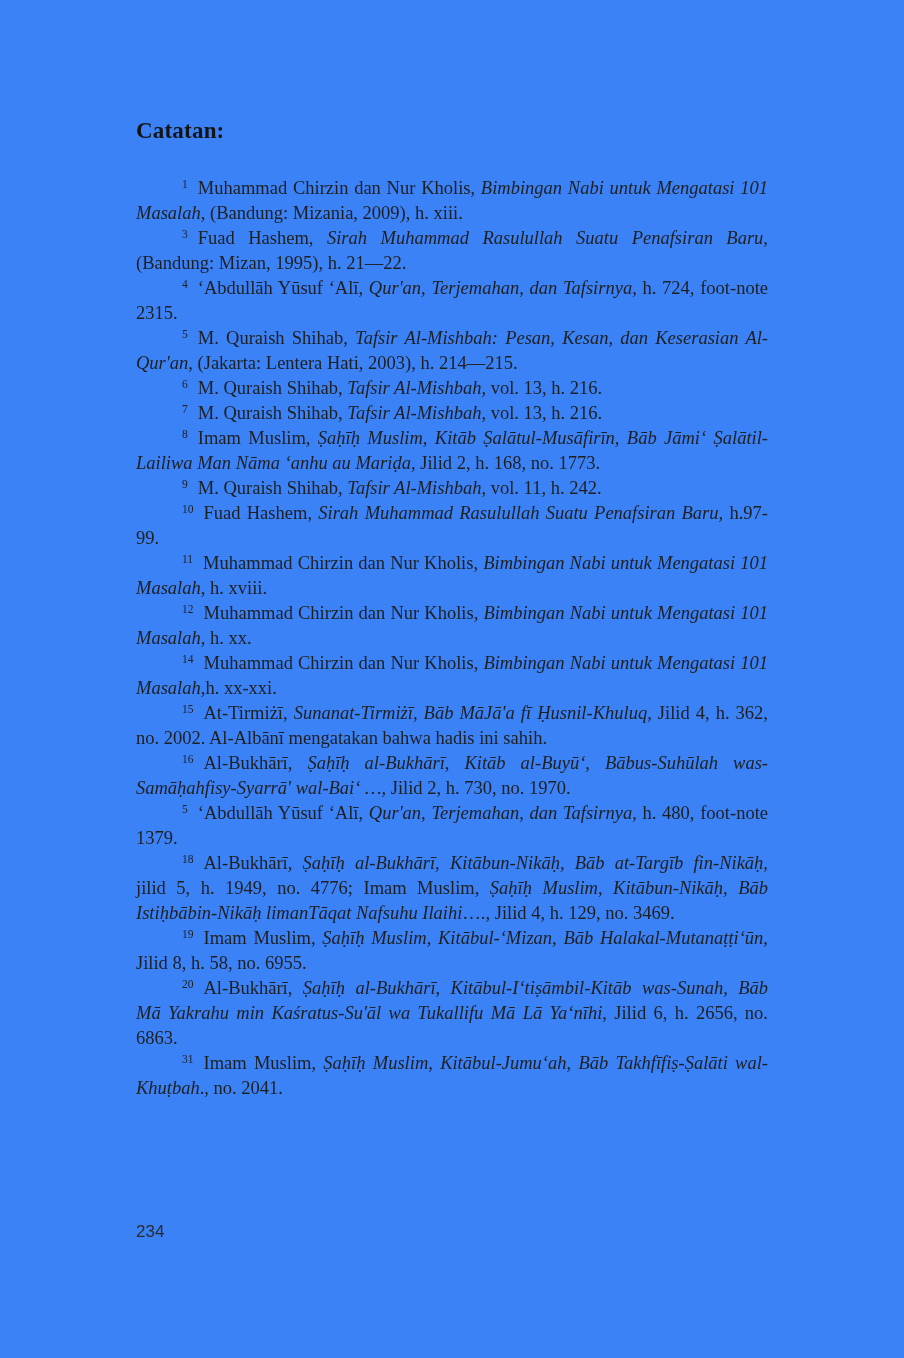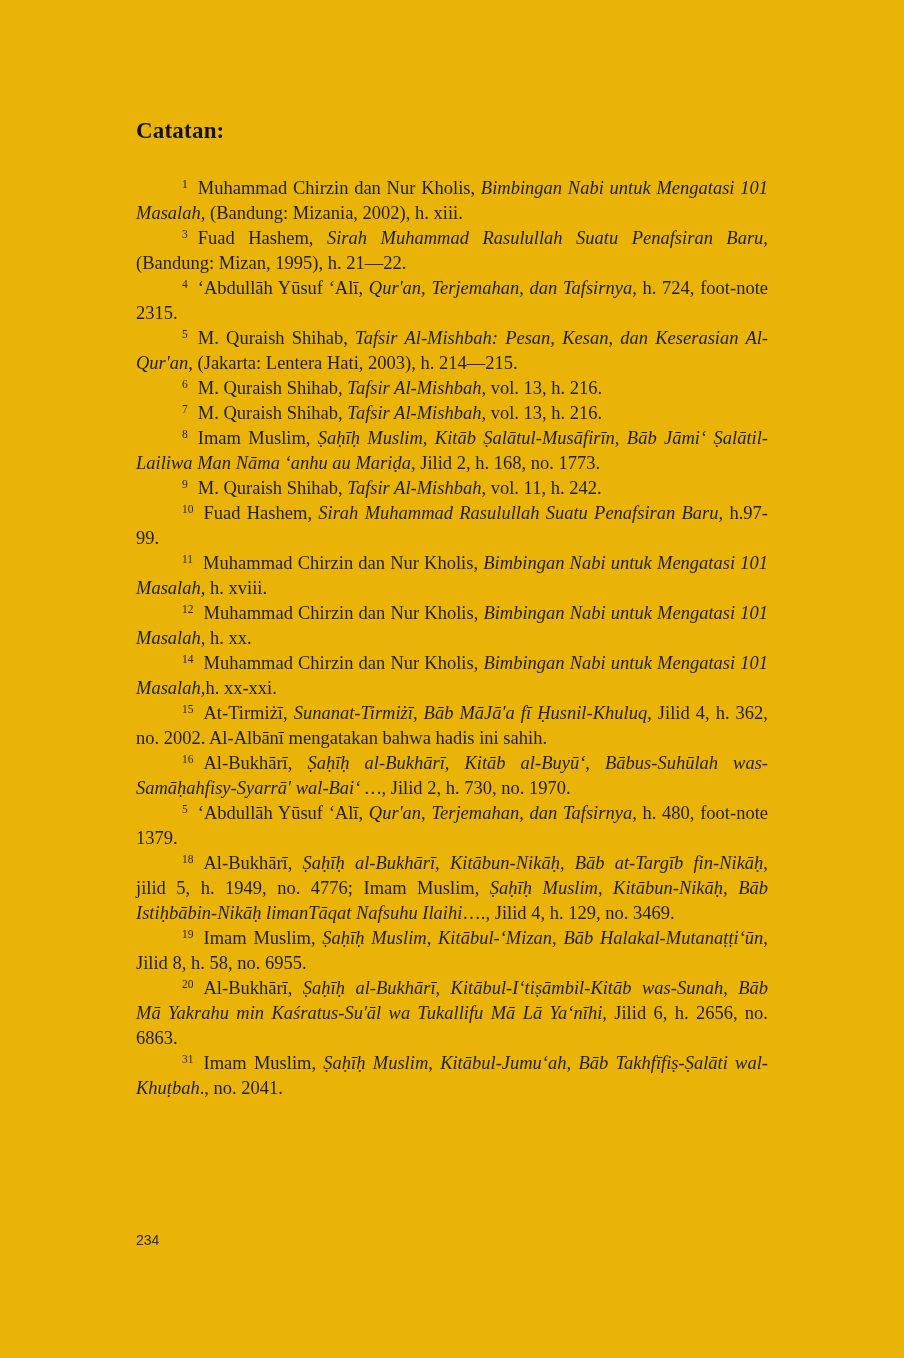--- a/index.html
+++ b/index.html
@@ -8,21 +8,21 @@
     width: 904px;
     height: 1358px;
     position: relative;
     font-family: "Liberation Serif", serif;
     color: #1f1f1f;
     overflow: hidden;
   }
   .page {
     position: absolute;
     inset: 0;
-    background: #eab308;
+    background: #3b82f6;
   }
   .content {
     position: absolute;
     left: 136px;
     right: 136px;
     top: 118px;
   }
   .title {
     font-size: 23px;
     font-weight: bold;
@@ -50,33 +50,32 @@
   .rm { font-style: normal; }
   .footer {
     position: absolute;
     left: 136px;
     right: 136px;
     top: 1222px;
     display: flex;
     justify-content: space-between;
     align-items: baseline;
     font-family: "Liberation Sans", sans-serif;
-    font-size: 14px;
+    font-size: 17px;
     color: #2b2b2b;
-    margin-top: 10px;
   }
 </style>
 </head>
 <body>
 
 <div class="page">
   <div class="content">
     <div class="title">Catatan:</div>
     <div class="notes">
-        <p class="note"><sup>1</sup><span class="rm">Muhammad Chirzin dan Nur Kholis, </span><span class="it">Bimbingan Nabi untuk Mengatasi 101 Masalah,</span><span class="rm"> (Bandung: Mizania, 2002), h. xiii.</span></p>
+        <p class="note"><sup>1</sup><span class="rm">Muhammad Chirzin dan Nur Kholis, </span><span class="it">Bimbingan Nabi untuk Mengatasi 101 Masalah,</span><span class="rm"> (Bandung: Mizania, 2009), h. xiii.</span></p>
         <p class="note"><sup>3</sup><span class="rm">Fuad Hashem, </span><span class="it">Sirah Muhammad Rasulullah Suatu Penafsiran Baru,</span><span class="rm"> (Bandung: Mizan, 1995), h. 21—22.</span></p>
         <p class="note"><sup>4</sup><span class="rm">‘Abdullāh Yūsuf ‘Alī, </span><span class="it">Qur'an, Terjemahan, dan Tafsirnya,</span><span class="rm"> h. 724, foot-note 2315.</span></p>
         <p class="note"><sup>5</sup><span class="rm">M. Quraish Shihab, </span><span class="it">Tafsir Al-Mishbah: Pesan, Kesan, dan Keserasian Al-Qur'an,</span><span class="rm"> (Jakarta: Lentera Hati, 2003), h. 214—215.</span></p>
         <p class="note"><sup>6</sup><span class="rm">M. Quraish Shihab, </span><span class="it">Tafsir Al-Mishbah,</span><span class="rm"> vol. 13, h. 216.</span></p>
         <p class="note"><sup>7</sup><span class="rm">M. Quraish Shihab, </span><span class="it">Tafsir Al-Mishbah,</span><span class="rm"> vol. 13, h. 216.</span></p>
         <p class="note"><sup>8</sup><span class="rm">Imam Muslim, </span><span class="it">Ṣaḥīḥ Muslim, Kitāb Ṣalātul-Musāfirīn, Bāb Jāmi‘ Ṣalātil-Lailiwa Man Nāma ‘anhu au Mariḍa,</span><span class="rm"> Jilid 2, h. 168, no. 1773.</span></p>
         <p class="note"><sup>9</sup><span class="rm">M. Quraish Shihab, </span><span class="it">Tafsir Al-Mishbah,</span><span class="rm"> vol. 11, h. 242.</span></p>
         <p class="note"><sup>10</sup><span class="rm">Fuad Hashem, </span><span class="it">Sirah Muhammad Rasulullah Suatu Penafsiran Baru,</span><span class="rm"> h.97-99.</span></p>
         <p class="note"><sup>11</sup><span class="rm">Muhammad Chirzin dan Nur Kholis, </span><span class="it">Bimbingan Nabi untuk Mengatasi 101 Masalah,</span><span class="rm"> h.  xviii.</span></p>
         <p class="note"><sup>12</sup><span class="rm">Muhammad Chirzin dan Nur Kholis, </span><span class="it">Bimbingan Nabi untuk Mengatasi 101 Masalah,</span><span class="rm"> h. xx.</span></p>

